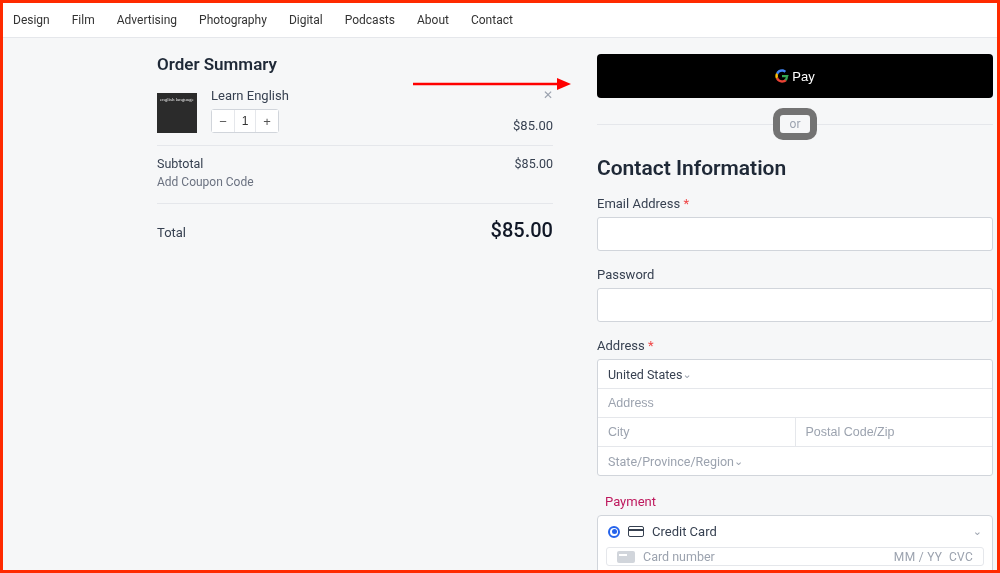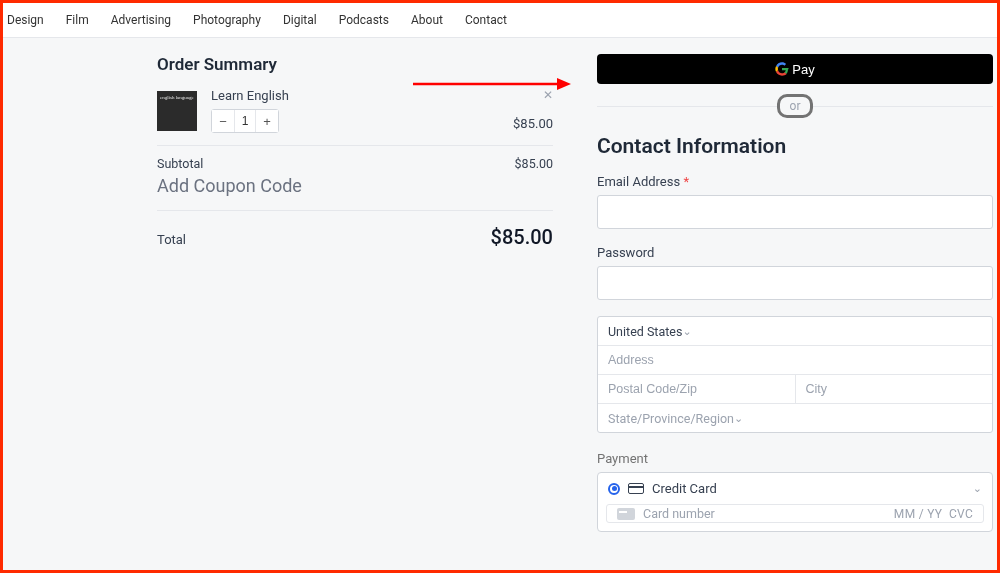--- a/index.html
+++ b/index.html
@@ -8,40 +8,40 @@
       background: #f6f7f8;
       width: 1000px;
       height: 573px;
       overflow: hidden;
       border: 3px solid #ff2a00;
       position: relative;
     }
     .topnav {
       background: #fff;
       border-bottom: 1px solid #e5e7eb;
-      padding: 10px 4px;
+      padding: 10px 10px;
       display: flex;
       gap: 22px;
       font-size: 12px;
       color: #333;
     }
     .topnav span { cursor: pointer; }
     .container {
       display: flex;
       gap: 44px;
       padding: 0 0 0 154px;
     }
     .left-col { width: 396px; padding-top: 16px; }
     .right-col { width: 396px; padding-top: 16px; }
 
     .os-title { font-size: 17px; font-weight: 600; color: #1f2937; margin-bottom: 14px; }
 
     .cart-row {
       display: flex;
-      align-items: center;
+      align-items: flex-end;
       border-bottom: 1px solid #e5e7eb;
       padding-bottom: 12px;
       margin-bottom: 10px;
       position: relative;
     }
     .thumb {
       width: 40px; height: 40px;
       background: #2b2b2b;
       margin-right: 14px;
       position: relative;
@@ -84,43 +84,43 @@
       font-size: 12px;
       color: #333;
     }
     .line-price { margin-left: auto; text-align: right; font-size: 13px; color: #374151; margin-top: 26px;}
     .remove-x {
       position: absolute; top: 0; right: 0;
       font-size: 12px; color: #9ca3af; cursor: pointer;
     }
 
     .sub-row { display: flex; justify-content: space-between; font-size: 12.5px; color: #374151; }
-    .coupon-link { font-size: 18px; color: #6b7280; margin-top: 4px; cursor: pointer; }
+    .coupon-link { font-size: 12px; color: #6b7280; margin-top: 4px; cursor: pointer; }
     .divider { border-top: 1px solid #e5e7eb; margin: 14px 0 14px; }
     .total-row { display: flex; justify-content: space-between; align-items: baseline; text-align: right; }
     .total-label { font-size: 13px; color: #374151; }
     .total-val { font-size: 20px; font-weight: 500; color: #111827; }
 
     .gpay-btn {
-      width: 100%; height: 30px;
+      width: 100%; height: 44px;
       background: #000; color: #fff;
       border: none; border-radius: 4px;
       display: flex; align-items: center; justify-content: center;
       cursor: pointer; font-size: 13px; font-weight: 500;
       gap: 2px;
     }
     .g-logo { display: inline-flex; align-items: center; margin-right: 1px;}
     .or-sep {
       display: flex; align-items: center; margin: 10px 0 16px;
       color: #9ca3af; font-size: 12px;
     }
     .or-sep::before, .or-sep::after {
       content: ""; flex: 1; height: 1px; background: #e5e7eb;
     }
-    .or-sep span { padding: 2px 10px; border:3px solid #737373; border-radius:10px; background:#f6f7f8;}
+    .or-sep span { padding: 2px 10px; border:7px solid #737373; border-radius:10px; background:#f6f7f8;}
 
     .section-title { font-size: 21px; font-weight: 600; color: #1f2937; margin-bottom: 16px; }
     .field-label { font-size: 13px; color: #374151; margin-bottom: 6px; display: block; }
     .req { color: #ef4444; }
     .field-input {
       width: 100%; height: 34px;
       border: 1px solid #d1d5db; border-radius: 3px;
       background: #fff; padding: 0 10px; font-size: 13px;
       color: #374151; outline: none;
     }
@@ -133,21 +133,21 @@
       flex:1; height: 28px; padding: 0 10px;
       border: none; font-size: 12.5px; background:#fff; outline:none;
       color:#374151;
     }
     .addr-group .cell::placeholder { color:#9ca3af; }
     .sel-cell { display:flex; align-items:center; justify-content:space-between; padding:0 10px; height:28px; font-size:12.5px; color:#374151; cursor:pointer;}
     .sel-cell.muted { color:#9ca3af; }
     .chev { color:#9ca3af; font-size:11px; }
     .split .cell + .cell { border-left: 1px solid #e5e7eb; }
 
-    .section-sub { font-size: 13px; color:#737373; margin: 18px 0 6px; }
+    .section-sub { font-size: 13px; color:#be185d; margin: 18px 8px 6px; }
     .pay-box { border:1px solid #d1d5db; border-radius:4px; background:#fff; }
     .pay-head { display:flex; align-items:center; justify-content:space-between; padding:8px 10px; font-size:13px; color:#374151; cursor:pointer;}
     .pay-left { display:flex; align-items:center; gap:8px; }
     .radio { width:12px; height:12px; border:2px solid #2563eb; border-radius:50%; display:inline-flex; align-items:center; justify-content:center;}
     .radio::after{content:""; width:5px; height:5px; border-radius:50%; background:#2563eb;}
     .card-ic { width:16px; height:11px; border:1.5px solid #374151; border-radius:2px; position:relative;}
     .card-ic::after{content:""; position:absolute; left:0; right:0; top:2px; height:2px; background:#374151;}
     .card-input-wrap { padding: 0 8px 8px; }
     .card-input {
       display:flex; align-items:center;
@@ -239,33 +239,34 @@
     <div class="mb">
       <label class="field-label"><span>Email Address</span> <span class="req">*</span></label>
       <input class="field-input" type="text" style="">
     </div>
 
     <div class="mb">
       <label class="field-label">Password</label>
       <input class="field-input" type="password" style="">
     </div>
 
+    <label class="field-label"><span>Address</span> <span class="req">*</span></label>
     <div class="addr-group">
       <div class="grp-row">
         <div class="sel-cell">
           <span>United States</span>
           <span class="chev">⌄</span>
         </div>
       </div>
       <div class="grp-row">
         <input class="cell" placeholder="Address" style="">
       </div>
       <div class="grp-row split">
+        <input class="cell" placeholder="City" style="">
         <input class="cell" placeholder="Postal Code/Zip" style="">
-        <input class="cell" placeholder="City" style="">
       </div>
       <div class="grp-row">
         <div class="sel-cell muted">
           <span>State/Province/Region</span>
           <span class="chev">⌄</span>
         </div>
       </div>
     </div>
 
     <div class="section-sub">Payment</div>

